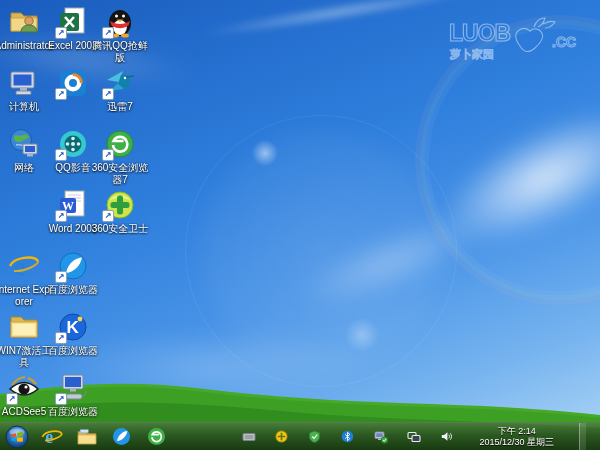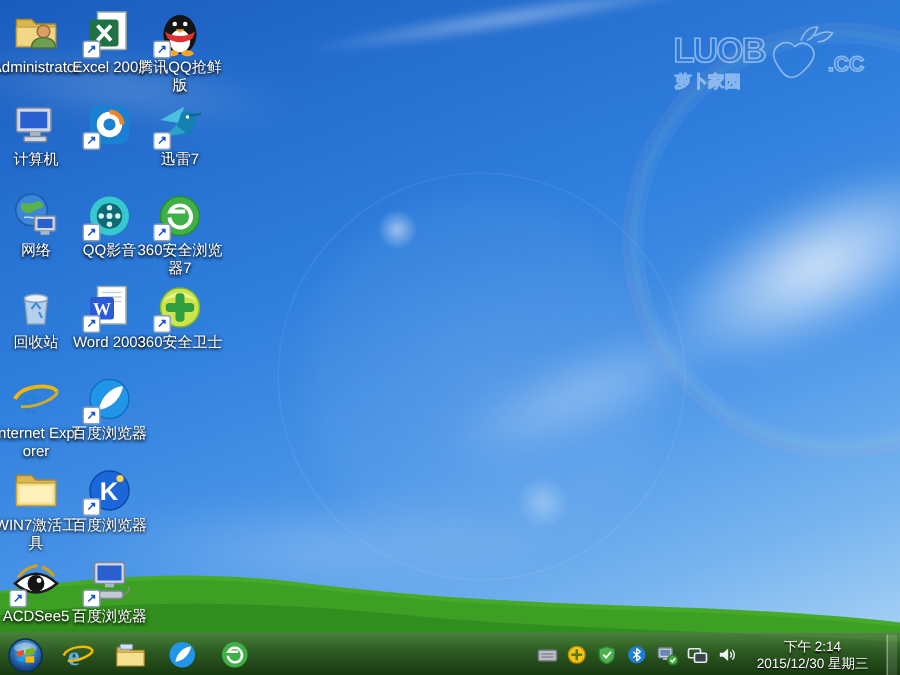--- a/index.html
+++ b/index.html
@@ -27,21 +27,21 @@
   .sc{position:absolute;left:-2px;bottom:-1px;width:10px;height:10px;background:#fff;border:1px solid #8aa0b8;border-radius:2px;
       font-size:8px;line-height:9px;color:#1a52c8;font-weight:bold;text-align:center}
   .lbl{margin:2px -6px 0;font-size:10px;line-height:1.18;color:#fff;
       text-shadow:0 1px 2px rgba(0,0,0,.9),0 0 3px rgba(0,0,0,.6);word-break:break-all;max-height:24px;overflow:hidden}
   
   .taskbar{position:absolute;left:0;bottom:0;width:600px;height:28px;
     background:linear-gradient(180deg,rgba(90,110,80,.50) 0%,rgba(40,55,35,.62) 45%,rgba(15,25,12,.72) 100%);
     border-top:1px solid rgba(255,255,255,.30);box-sizing:border-box;display:flex;align-items:center}
   .start{width:34px;height:28px;display:flex;align-items:center;justify-content:center}
   .pin{width:35px;height:26px;display:flex;align-items:center;justify-content:center;border-radius:2px}
-  .tray{margin-left:auto;display:flex;align-items:center;gap:5px;padding-right:2px}
+  .tray{margin-left:auto;display:flex;align-items:center;gap:18px;padding-right:14px}
   .tray .ti{width:15px;height:15px;display:flex;align-items:center;justify-content:center}
   .clock{color:#fff;font-size:9px;line-height:11px;text-align:center;padding:0 7px;text-shadow:0 1px 1px #000;white-space:nowrap}
   .showdesk{width:7px;height:28px;background:rgba(255,255,255,.12);border-left:1px solid rgba(255,255,255,.35);box-sizing:border-box}
 </style>
 </head>
 <body>
 
 <div class="desktop">
   <div class="cloud cl3"></div>
   <div class="cloud cl4"></div>
@@ -96,30 +96,20 @@
   <div class="cell" style="left:0px;top:67px">
     <div class="ic">
         <svg viewBox="0 0 32 32">
       <rect x="3" y="5" width="23" height="16" rx="1.5" fill="#cfd8e8" stroke="#7d8799"></rect>
       <rect x="5.5" y="7.5" width="18" height="11" fill="#2a5fd0"></rect>
       <rect x="12" y="21" width="7" height="3" fill="#aab4c4"></rect>
       <rect x="8" y="24" width="15" height="3.5" rx="1" fill="#cfd8e8" stroke="#7d8799"></rect>
         </svg>
       </div>
     <div class="lbl">计算机</div>
-  </div>
-  <div class="cell" style="left:0px;top:189px">
-    <div class="ic">
-        <svg viewBox="0 0 32 32">
-      <path d="M8.5 10h15l-1.8 17H10.3z" fill="rgba(215,230,244,.8)" stroke="#8fa3b8"></path>
-      <ellipse cx="16" cy="10" rx="7.8" ry="2.6" fill="#e8f1fa" stroke="#8fa3b8"></ellipse>
-      <path d="M13 17l3-4 3 4m-1 2l2 4" stroke="#3f8fd6" fill="none" stroke-width="1.4"></path>
-        </svg>
-      </div>
-    <div class="lbl">回收站</div>
   </div>
   <div class="cell" style="left:0px;top:250px">
     <div class="ic">
         <svg viewBox="0 0 32 32">
       <text x="6" y="25" font-size="26" font-weight="bold" font-family="Liberation Serif,serif" fill="#2a7fd4">e</text>
       <path d="M2 16 C6 7 26 5 30 11" stroke="#f2b705" stroke-width="2.5" fill="none"></path>
       <path d="M30 11 c1 3 -12 11 -24 10" stroke="#f2b705" stroke-width="2" fill="none" opacity=".8"></path>
         </svg>
       </div>
     <div class="lbl">Internet Explorer</div>

